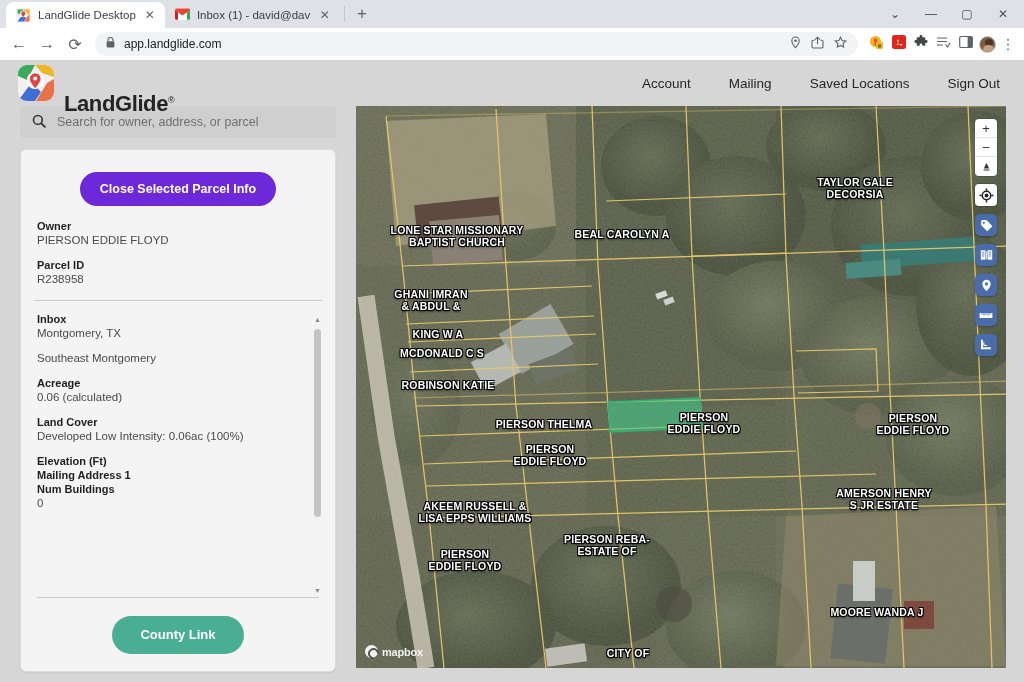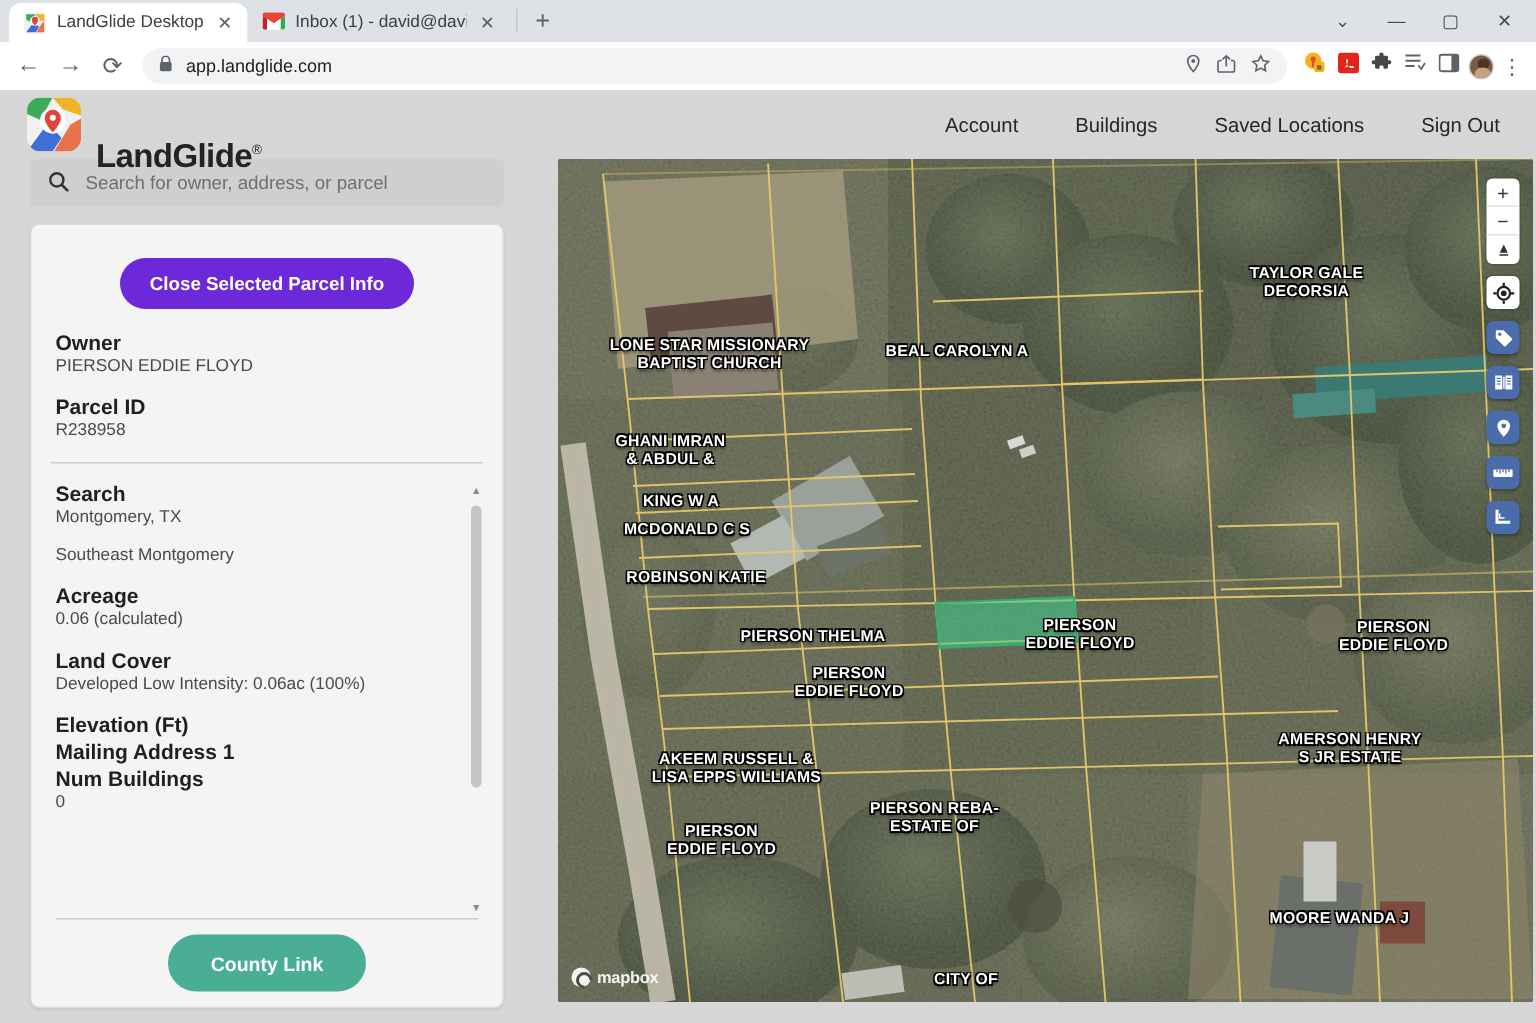--- a/index.html
+++ b/index.html
@@ -49,56 +49,56 @@
 
   
   .app { height:632px; background:#d6d6d6; position:relative; }
   .app-header { height:46px; display:flex; align-items:center; padding:0 16px 0 18px; }
   .brand { display:flex; align-items:center; gap:10px; }
   .logo { width:36px; height:36px; border-radius:9px; overflow:hidden; position:relative; flex:0 0 36px; }
   .brand-name { font-size:22px; font-weight:bold; letter-spacing:-0.4px; color:#232323; position:relative;margin-top:42px;}
   .brand-name sup { font-size:9px; font-weight:normal; vertical-align:super; }
   .topnav { margin-left:auto; display:flex; align-items:center; gap:38px; font-size:13.5px; color:#262626; padding-right:8px;}
 
-  .body-row { display:flex; gap:16px; padding:0 0 0 0; }
+  .body-row { display:flex; gap:0; padding:0 0 0 0; }
   .left-col { width:356px; flex:0 0 356px; padding:0 20px 0 20px; }
 
   .searchbar {
     height:32px; background:#cfcfcf; border-radius:4px; display:flex; align-items:center;
     gap:11px; padding:0 12px; font-size:12.5px; color:#6f6f6f; margin-bottom:11px;
   }
 
   .panel {
     background:#f4f4f4; border:1px solid #dcdcdc; border-radius:6px;
     height:523px; padding:14px 13px 0 13px; display:flex; flex-direction:column;
     box-shadow:0 1px 2px rgba(0,0,0,.07);
   }
   .btn {
     border:none; border-radius:22px; color:#fff; font-size:12.5px; font-weight:bold;
     height:34px; cursor:pointer; font-family:inherit;
   }
   .btn-close-parcel { width:196px; margin:8px auto 14px; display:block; }
   .btn-county { width:132px; height:38px; margin:0 auto; display:block; font-size:13px; }
 
   .fieldset { padding:0 3px; }
-  .f-label { font-size:14px; font-weight:bold; color:#1f1f1f; margin:0 0 2px; }
+  .f-label { font-size:11px; font-weight:bold; color:#1f1f1f; margin:0 0 2px; }
   .f-value { font-size:11.5px; color:#4a4a4a; margin:0 0 13px; }
   .f-value.empty { margin-bottom:9px; height:0; }
 
   .divider { height:1px; background:#c9c9c9; margin:2px 0 12px; }
 
   .scrollarea { position:relative; flex:1; overflow:hidden; padding-right:12px; }
   .scrollinner { padding:0 3px; }
   .sbar { position:absolute; right:0; top:2px; bottom:2px; width:9px; }
   .sbar .track { position:absolute; inset:0; background:#f4f4f4; }
   .sbar .arrow { position:absolute; left:0; right:0; height:9px; color:#8a8a8a; font-size:7px; text-align:center; line-height:9px;}
   .sbar .arrow.up { top:0; } .sbar .arrow.down { bottom:0; }
   .sbar .thumb { position:absolute; left:1px; width:7px; top:14px; height:188px; background:#c4c4c4; border-radius:4px; }
 
-  .panel-foot { height:59px; display:flex; align-items:center; justify-content:center; border-top:1px solid #c9c9c9; margin:0 3px; }
+  .panel-foot { height:74px; display:flex; align-items:center; justify-content:center; border-top:1px solid #c9c9c9; margin:0 3px; }
 
   
   .map-wrap { position:relative; width:650px; flex:0 0 650px; height:562px; margin-right:18px; }
   .map {
     position:absolute; inset:0; overflow:hidden; border-radius:2px;
     background:#5a5f4a;
   }
   .map-canvas { position:absolute; inset:0; }
   .parcel-label {
     position:absolute; color:#fff; font-size:10.5px; font-weight:bold; letter-spacing:.2px;
@@ -261,21 +261,21 @@
           <circle cx="17.2" cy="15.5" r="8.6" fill="#fff"></circle>
           <path d="M17.2 8.2a5.4 5.4 0 00-5.4 5.4c0 4.1 5.4 9.6 5.4 9.6s5.4-5.5 5.4-9.6a5.4 5.4 0 00-5.4-5.4z" fill="#e2433c"></path>
           <circle cx="17.2" cy="13.5" r="2" fill="#fff"></circle>
         </svg>
       </span>
       <span class="brand-name"><span>LandGlide</span><sup>®</sup></span>
     </div>
 
     <div class="topnav">
       <span>Account</span>
-      <span>Buildings</span>
+      <span>Mailing</span>
       <span>Saved Locations</span>
       <span>Sign Out</span>
     </div>
   </div>
 
   <div class="body-row">
 
     <div class="left-col">
       <div class="searchbar">
         <span>
@@ -295,21 +295,21 @@
           <div class="f-value">PIERSON EDDIE FLOYD</div>
           <div class="f-value empty"></div>
           <div class="f-label">Parcel ID</div>
           <div class="f-value">R238958</div>
         </div>
 
         <div class="divider"></div>
 
         <div class="scrollarea">
           <div class="scrollinner">
-            <div class="f-label">Search</div>
+            <div class="f-label">Inbox</div>
             <div class="f-value">Montgomery, TX</div>
             <div class="f-value">Southeast Montgomery</div>
             <div class="f-label">Acreage</div>
             <div class="f-value">0.06 (calculated)</div>
             <div class="f-label">Land Cover</div>
             <div class="f-value">Developed Low Intensity: 0.06ac (100%)</div>
             <div class="f-label">Elevation (Ft)</div>
             <div class="f-label">Mailing Address 1</div>
             <div class="f-label">Num Buildings</div>
             <div class="f-value">0</div>
@@ -444,21 +444,21 @@
         <div class="parcel-label" style="left:101px; top:118px;">LONE STAR MISSIONARY
 BAPTIST CHURCH</div>
         <div class="parcel-label" style="left:266px; top:122px;">BEAL CAROLYN A</div>
         <div class="parcel-label" style="left:499px; top:70px;">TAYLOR GALE
 DECORSIA</div>
         <div class="parcel-label" style="left:75px; top:182px;">GHANI IMRAN
 &amp; ABDUL &amp;</div>
         <div class="parcel-label" style="left:82px; top:222px;">KING W A</div>
         <div class="parcel-label" style="left:86px; top:241px;">MCDONALD C S</div>
         <div class="parcel-label" style="left:92px; top:273px;">ROBINSON KATIE</div>
-        <div class="parcel-label" style="left:170px; top:312px;">PIERSON THELMA</div>
+        <div class="parcel-label" style="left:188px; top:312px;">PIERSON THELMA</div>
         <div class="parcel-label" style="left:348px; top:305px;">PIERSON
 EDDIE FLOYD</div>
         <div class="parcel-label" style="left:557px; top:306px;">PIERSON
 EDDIE FLOYD</div>
         <div class="parcel-label" style="left:109px; top:442px;">PIERSON
 EDDIE FLOYD</div>
         <div class="parcel-label" style="left:194px; top:337px;">PIERSON
 EDDIE FLOYD</div>
         <div class="parcel-label" style="left:119px; top:394px;">AKEEM RUSSELL &amp;
 LISA EPPS WILLIAMS</div>

